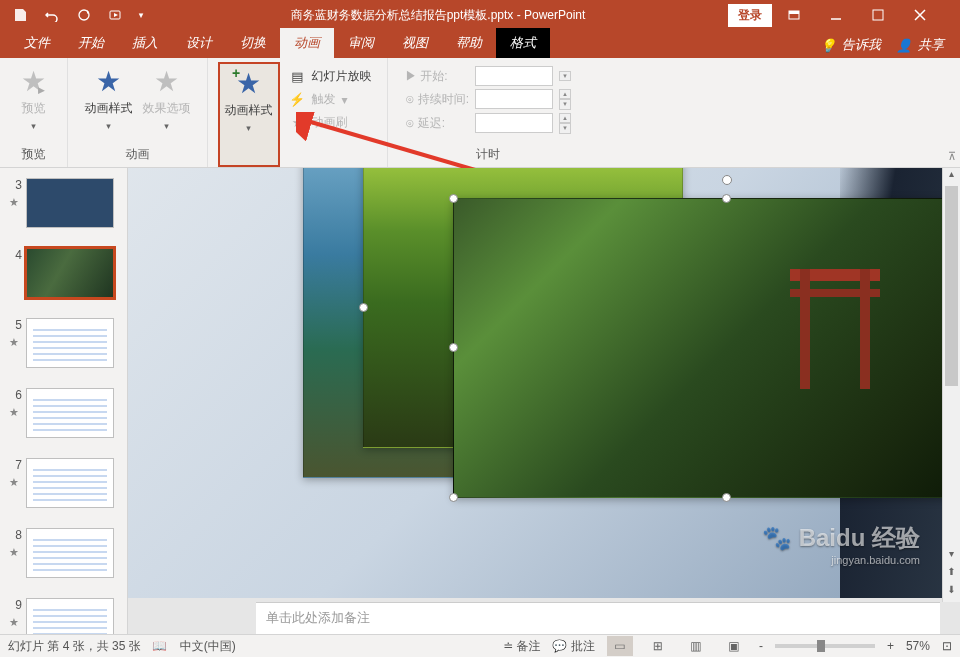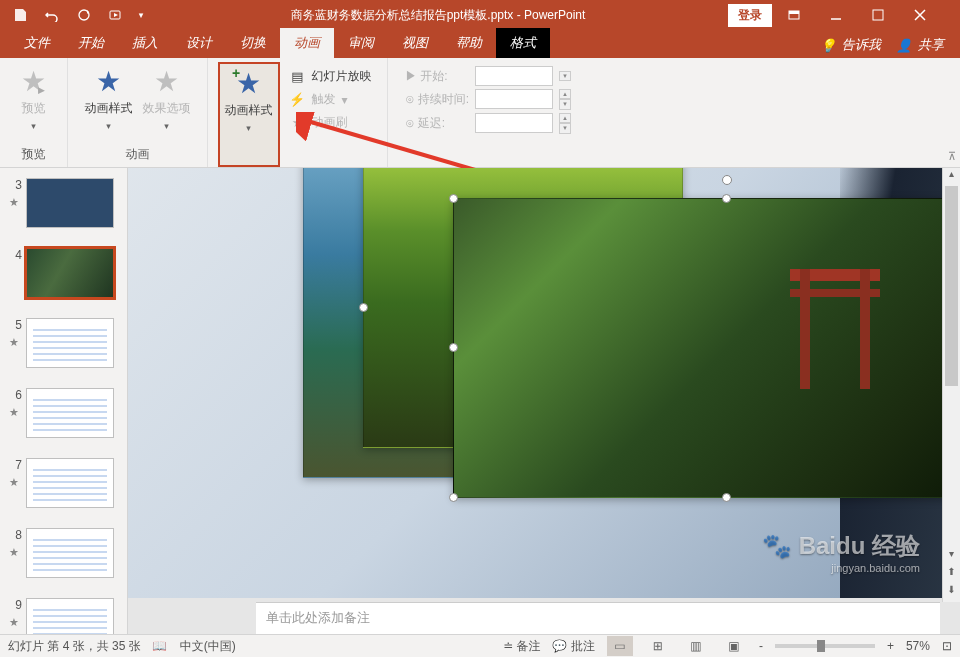--- a/index.html
+++ b/index.html
@@ -87,21 +87,21 @@
 .vs-btn { height: 18px; text-align: center; font-size: 10px; color: #666; cursor: pointer; }
 .vs-thumb { position: absolute; left: 2px; right: 2px; top: 18px; height: 200px; background: #c8c8c8; }
 
 .status-bar { height: 23px; background: #f3f2f1; border-top: 1px solid #d4d4d4; display: flex; align-items: center; font-size: 12px; color: #555; padding: 0 8px; gap: 12px; }
 .status-spacer { flex: 1; }
 .view-btn { width: 26px; height: 20px; display: flex; align-items: center; justify-content: center; cursor: pointer; font-size: 12px; color: #666; }
 .view-btn.active { background: #d4cec8; }
 .zoom-slider { width: 100px; height: 4px; background: #d0d0d0; position: relative; }
 .zoom-thumb { position: absolute; width: 8px; height: 12px; background: #888; top: -4px; left: 42%; }
 
-.watermark { position: absolute; right: 40px; bottom: 60px; color: rgba(255,255,255,0.6); font-size: 24px; font-weight: bold; text-align: right; pointer-events: none; text-shadow: 0 1px 2px rgba(0,0,0,0.4); }
+.watermark { position: absolute; right: 40px; bottom: 68px; color: rgba(255,255,255,0.6); font-size: 24px; font-weight: bold; text-align: right; pointer-events: none; text-shadow: 0 1px 2px rgba(0,0,0,0.4); }
 .watermark .sub { font-size: 11px; font-weight: normal; }
 </style>
 </head>
 <body>
 
 <div class="title-bar">
   <div class="qat">
     <div class="qat-btn">
         <svg width="14" height="14" viewBox="0 0 14 14">
           <path fill="#fff" d="M2 1h8l3 3v9H2z M4 2h5v3H4z M4 8h6v4H4z" opacity="0.9"></path>
@@ -240,20 +240,21 @@
           <span>▴</span>
           <span>▾</span>
         </div>
       <span>⊙ <span>延迟:</span></span>
       <div class="timing-input"></div>
       <div class="spinners">
           <span>▴</span>
           <span>▾</span>
         </div>
     </div>
+    <div class="rgroup-label">计时</div>
   </div>
 
 
   <div class="collapse-ribbon">⊼</div>
 </div>
 
 <svg class="arrow-annotation" viewBox="0 0 260 86">
   <defs>
       <marker id="ah" markerWidth="12" markerHeight="12" refX="2" refY="5" orient="auto">
         <path d="M0 0 L10 5 L0 10 z" fill="#e23a2a"></path>

